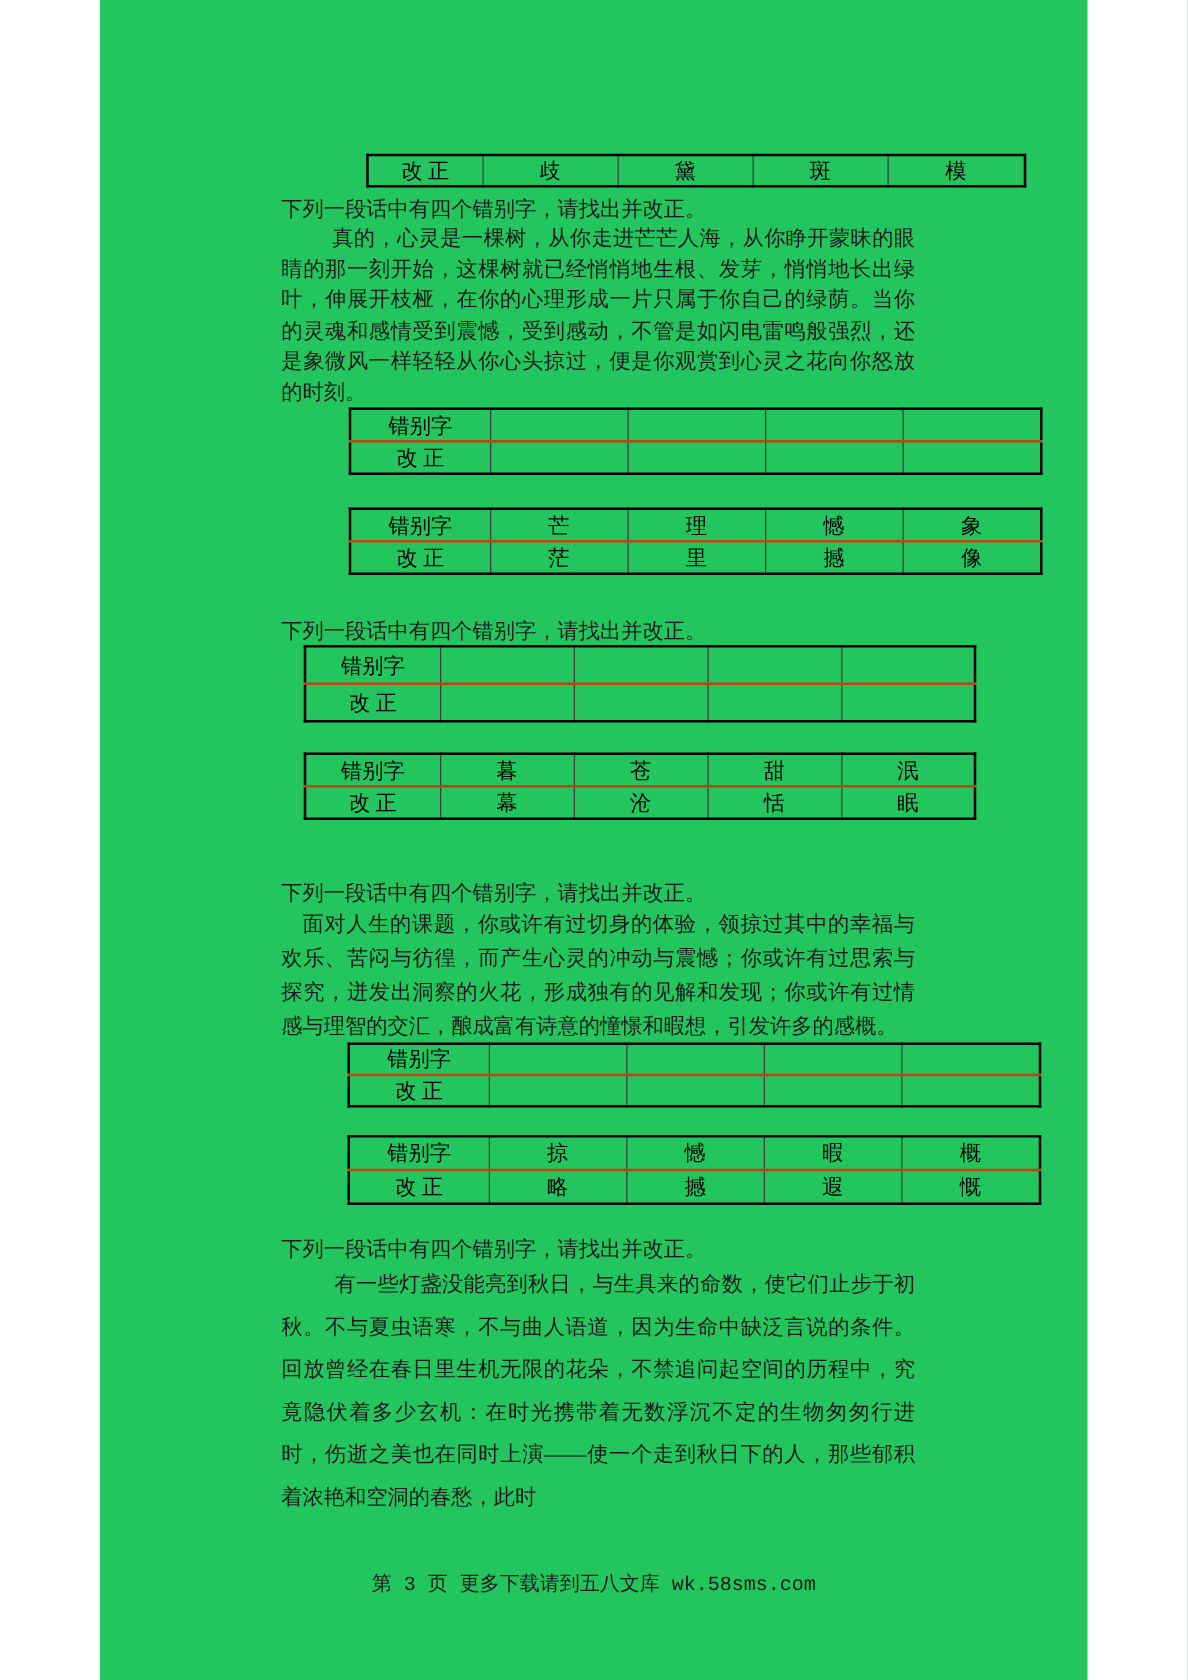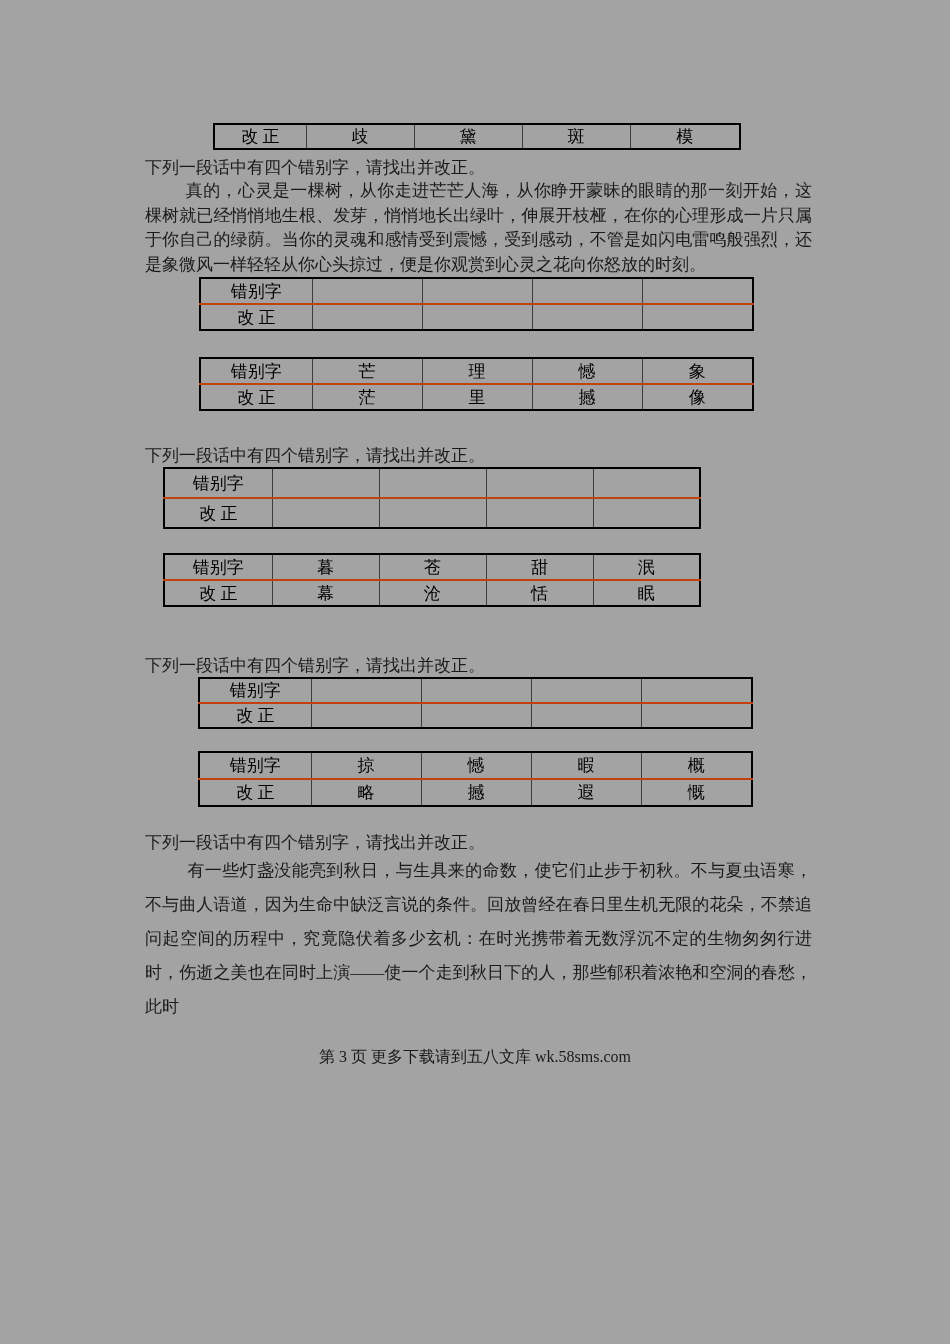--- a/index.html
+++ b/index.html
@@ -1,22 +1,22 @@
 <!DOCTYPE html>
 <html><head>
 <meta charset="utf-8">
 <style>
   * { box-sizing: border-box; }
   html, body { margin: 0; padding: 0; background: #ffffff; }
   .page {
     position: relative;
-    width: 950px;
+    width: 790px;
     height: 1344px;
     margin: 0 auto;
-    background: #a3a3a3;
+    background: #22c55e;
     color: #000000;
     font-family: "Liberation Serif", "DejaVu Serif", serif;
     overflow: hidden;
   }
   
   .txt {
     margin: 0 138px 0 145px;
     font-size: 17px;
     text-align: justify;
     color: #1a1a1a;
@@ -58,24 +58,25 @@
   .tbl-b1 td { height: 30px; }
   .tbl-b2    { margin-top: 24px; }
   .tbl-b2 td { height: 26px; }
   .tbl-c     { margin-left: 198px; width: 553px; }
   .tbl-c1    { margin-top: 0; }
   .tbl-c1 td { height: 23px; }
   .tbl-c2    { margin-top: 22px; }
   .tbl-c2 td { height: 27px; }
   
   .footer {
-    margin-top: 23px;
+    margin-top: 42px;
     text-align: center;
     font-size: 16px;
     color: #1a1a1a;
+    font-family: Liberation Mono, monospace;
   }
 </style>
 </head>
 <body>
 
 <div class="page">
 
   <table class="tbl tbl-top">
     <colgroup>
         <col style="width:92px">
@@ -198,20 +199,21 @@
       <td>改  正</td>
       <td>幕</td>
       <td>沧</td>
       <td>恬</td>
       <td>眠</td>
     </tr>
   </tbody>
     </table>
 
   <p class="txt prompt prompt3">下列一段话中有四个错别字，请找出并改正。</p>
+  <p class="txt para para3">面对人生的课题，你或许有过切身的体验，领掠过其中的幸福与欢乐、苦闷与彷徨，而产生心灵的冲动与震憾；你或许有过思索与探究，迸发出洞察的火花，形成独有的见解和发现；你或许有过情感与理智的交汇，酿成富有诗意的憧憬和暇想，引发许多的感概。</p>
 
   <table class="tbl tbl-c tbl-c1">
     <colgroup>
         <col style="width:112px">
         <col style="width:110px">
         <col style="width:110px">
         <col style="width:110px">
         <col style="width:111px">
       </colgroup>
     <tbody>

